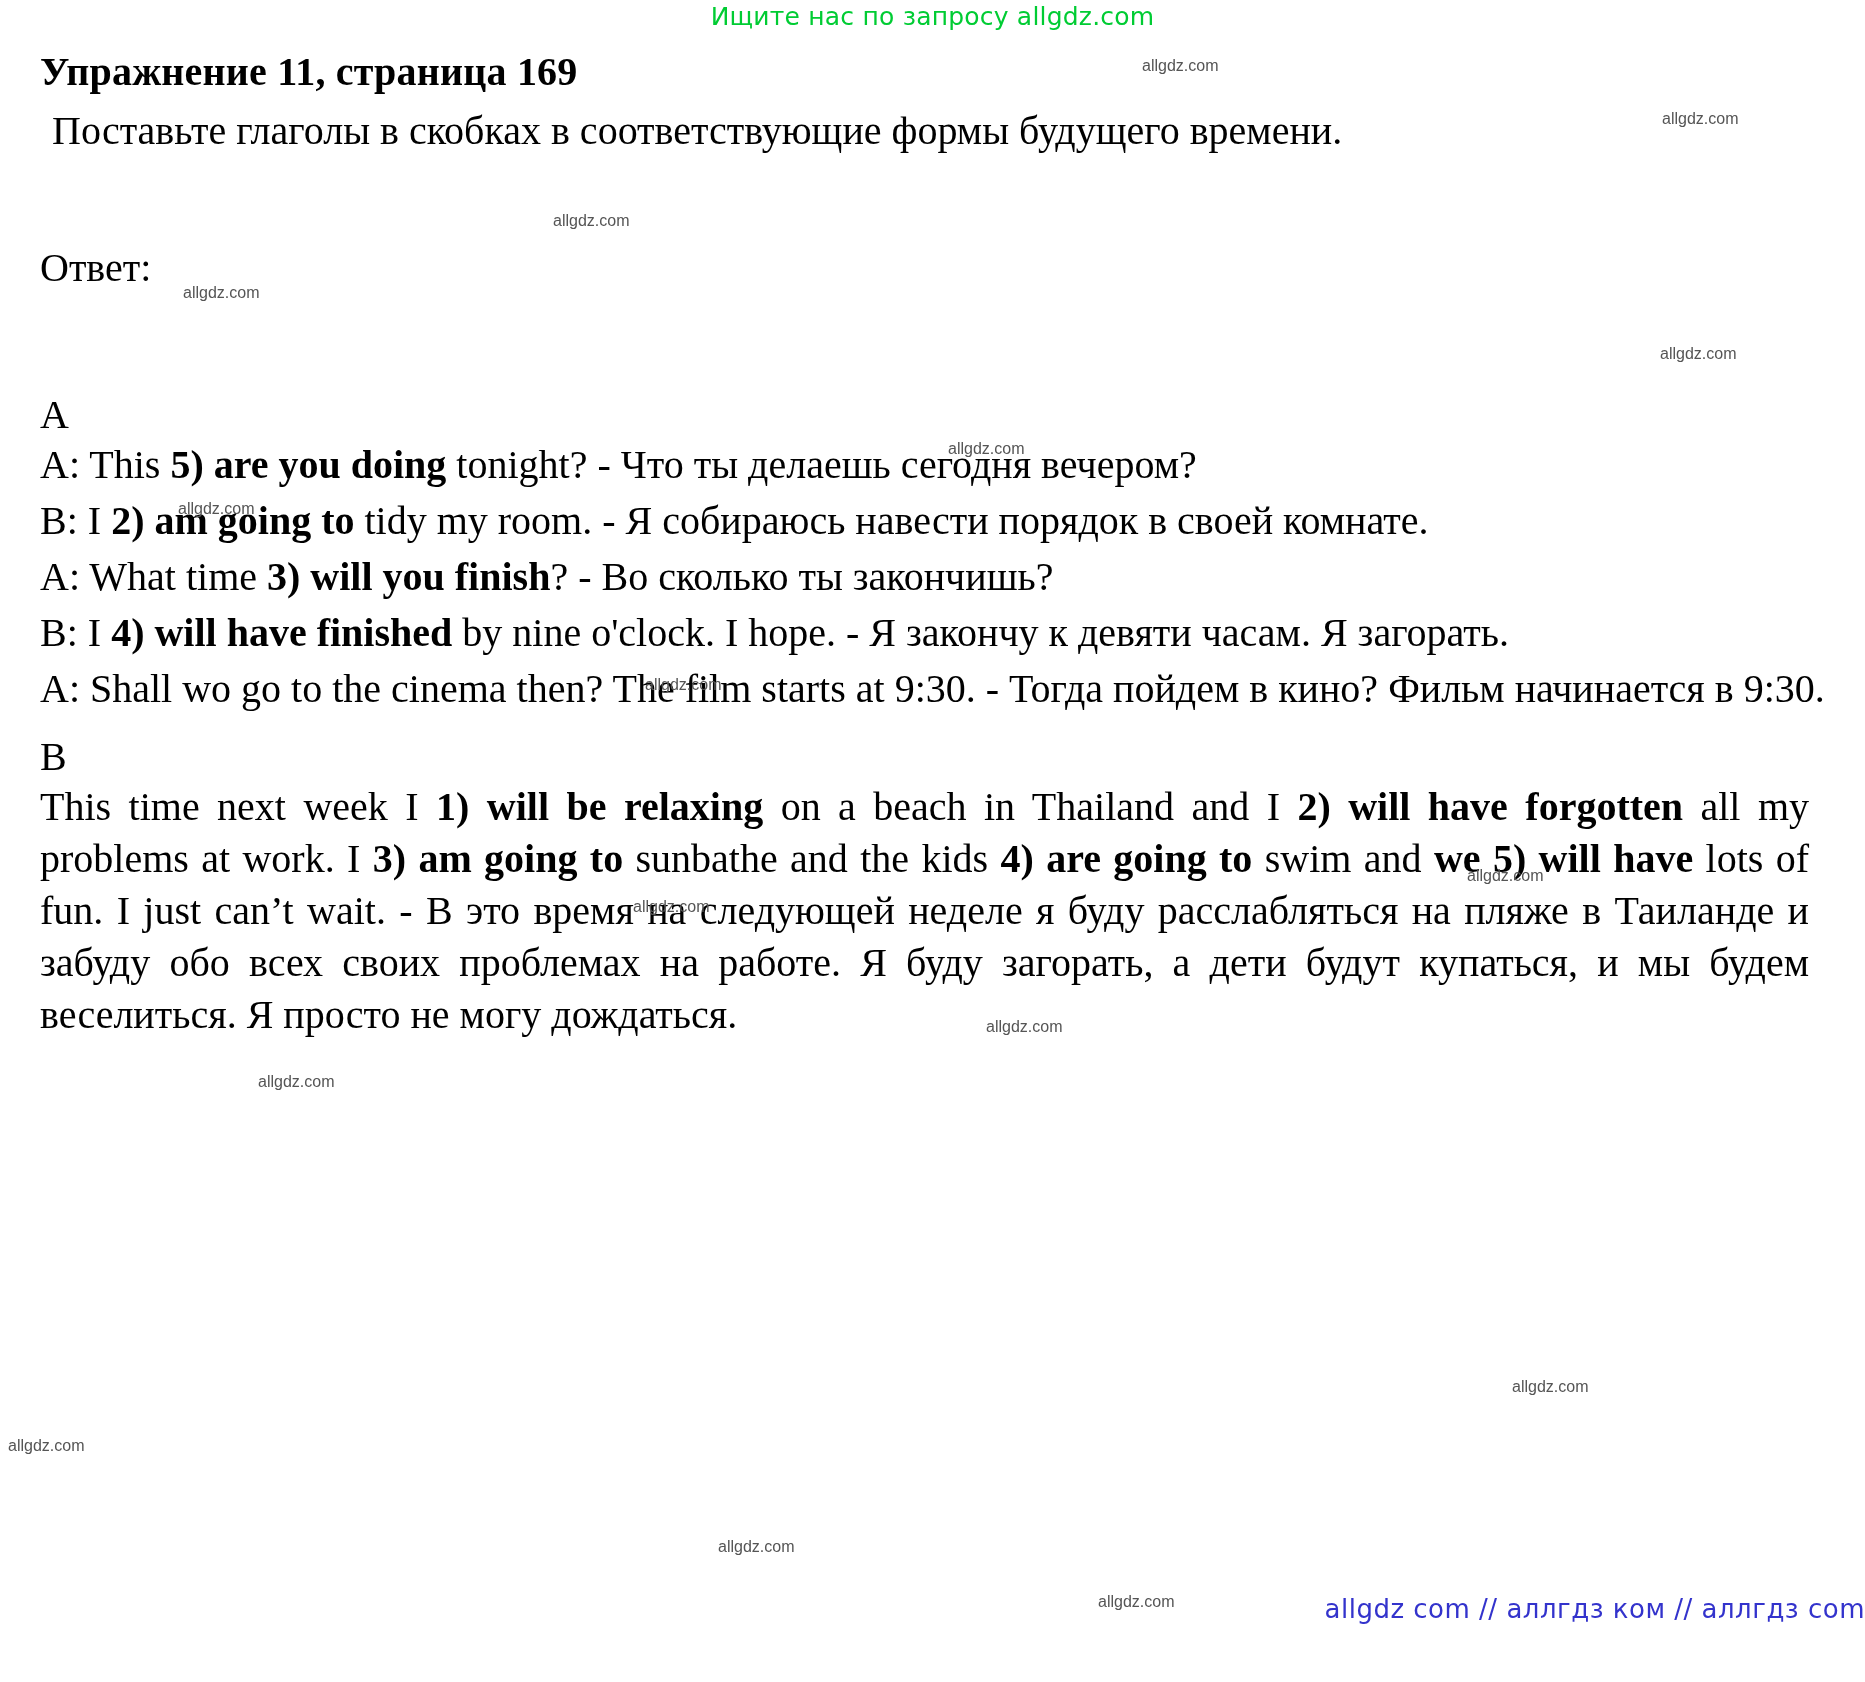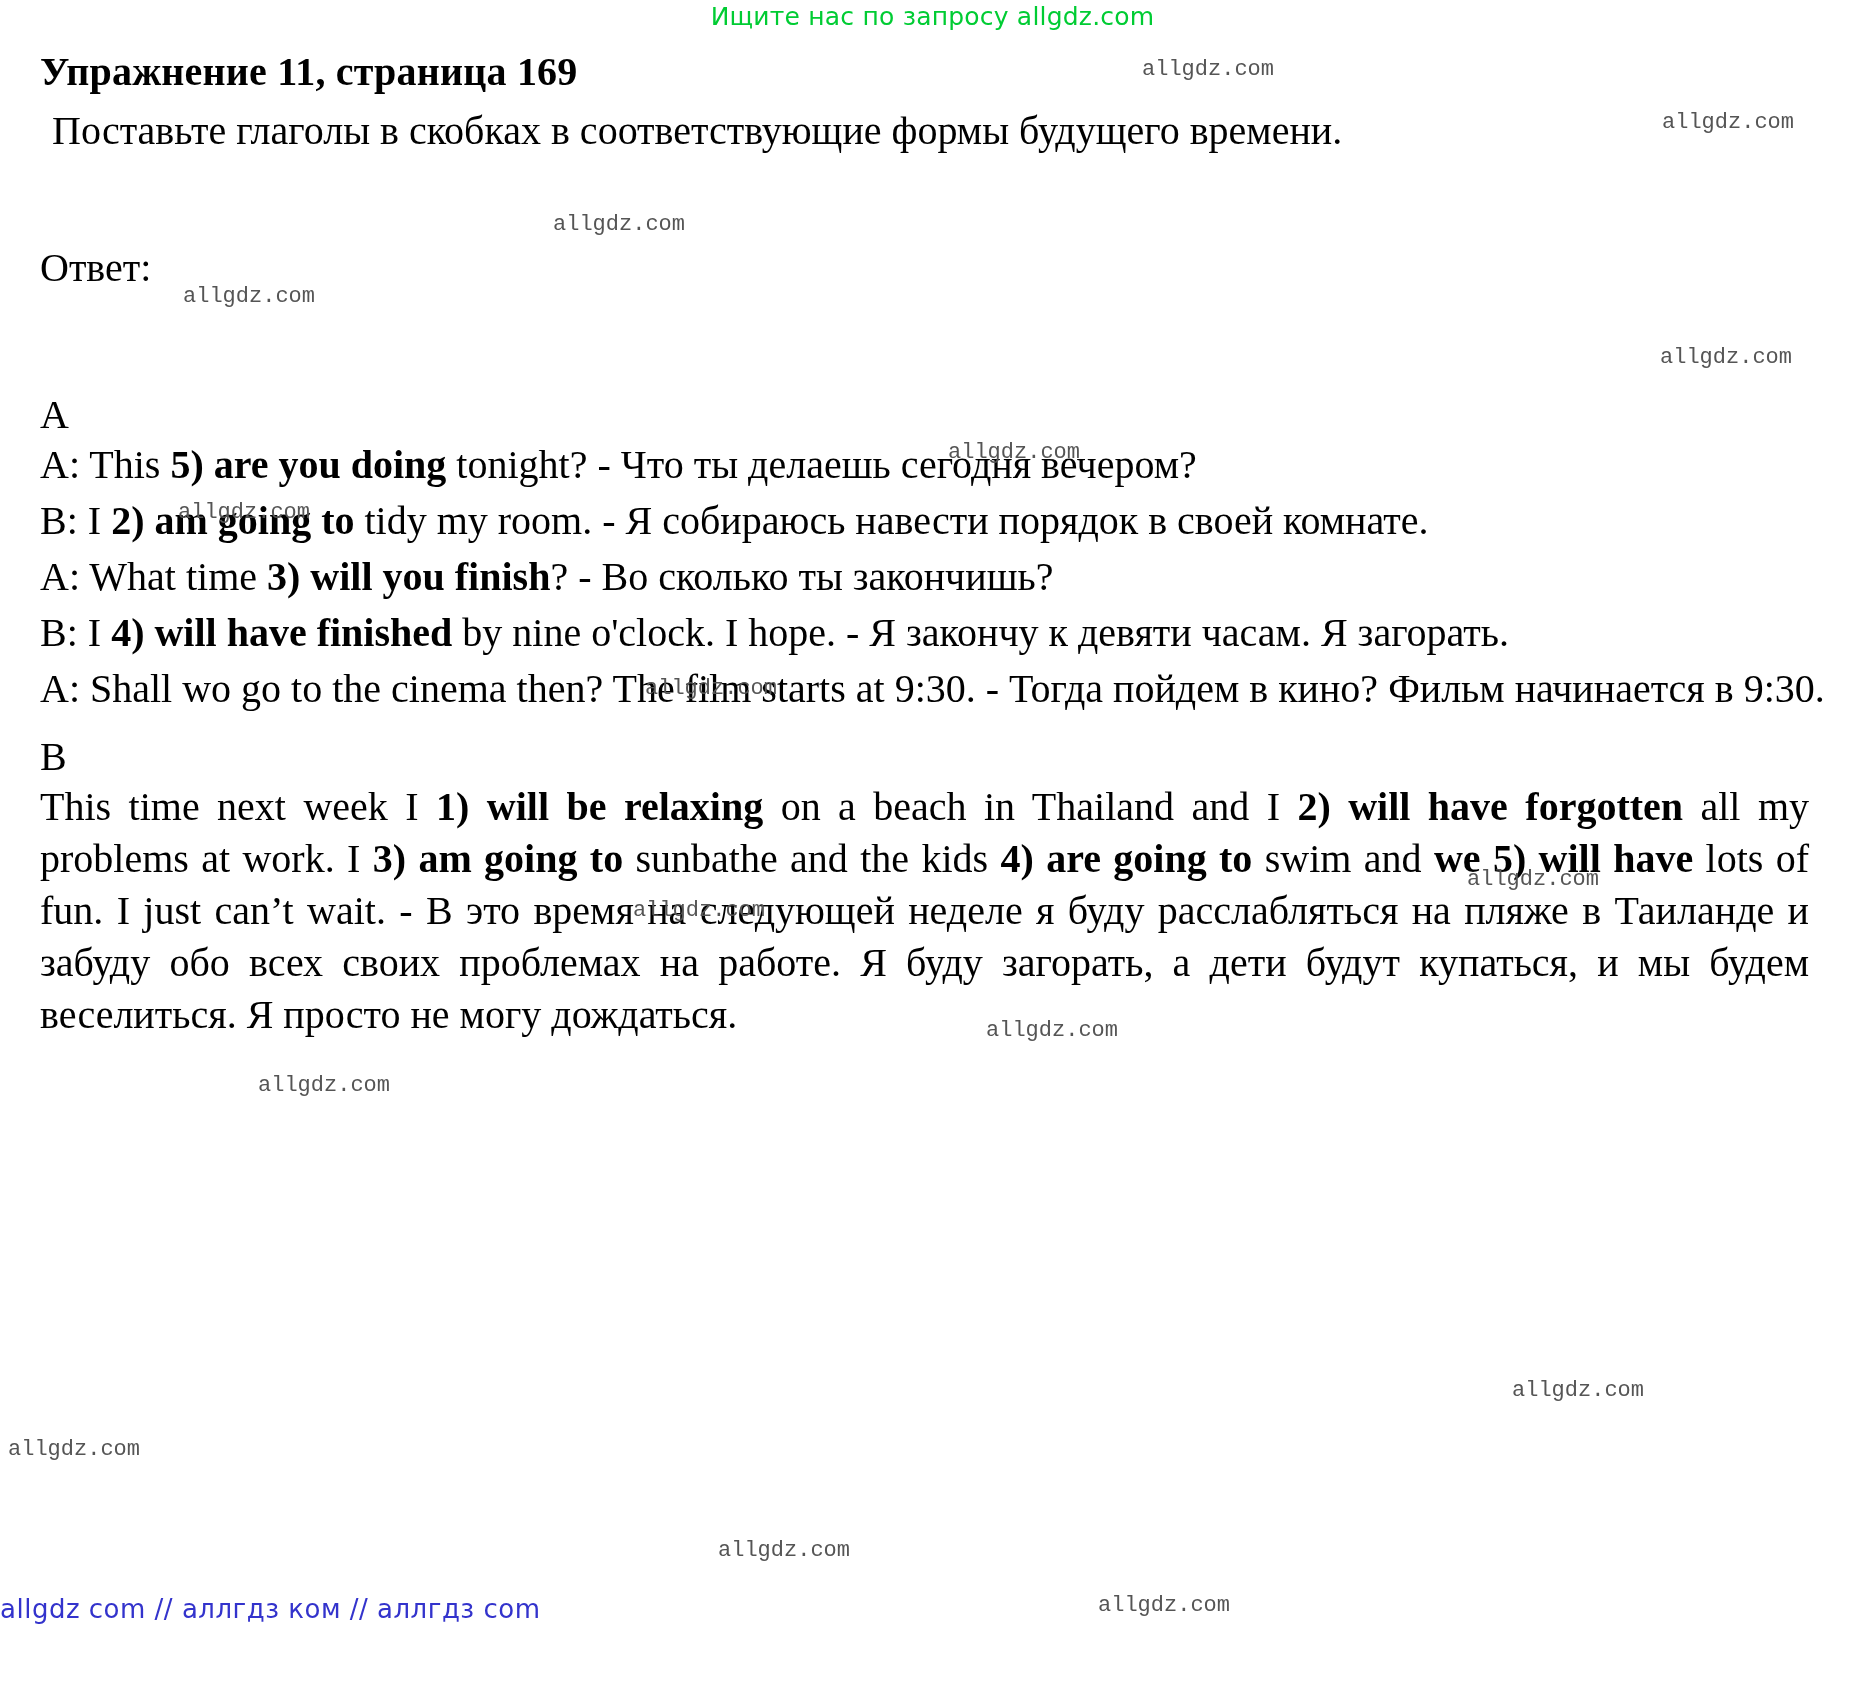--- a/index.html
+++ b/index.html
@@ -74,32 +74,32 @@
   .para {
     font-size: 40px;
     margin: 4px 16px 0 0;
     line-height: 1.3;
     text-align: justify;
     text-justify: inter-word;
   }
   b { font-weight: bold; }
   .wm {
     position: absolute;
-    font-family: Liberation Mono, monospace;
-    font-size: 22px;
+    font-family: Liberation Sans, sans-serif;
+    font-size: 16px;
     color: #555555;
     white-space: nowrap;
     pointer-events: none;
   }
   .footer {
     position: absolute;
     bottom: 18px;
     left: 0;
     width: 100%;
-    text-align: left;
+    text-align: right;
     font-family: "DejaVu Sans", sans-serif;
     font-size: 26px;
     color: #3333cc;
     letter-spacing: 0.5px;
   }
 </style>
 </head>
 <body>
 
 <div class="page">

